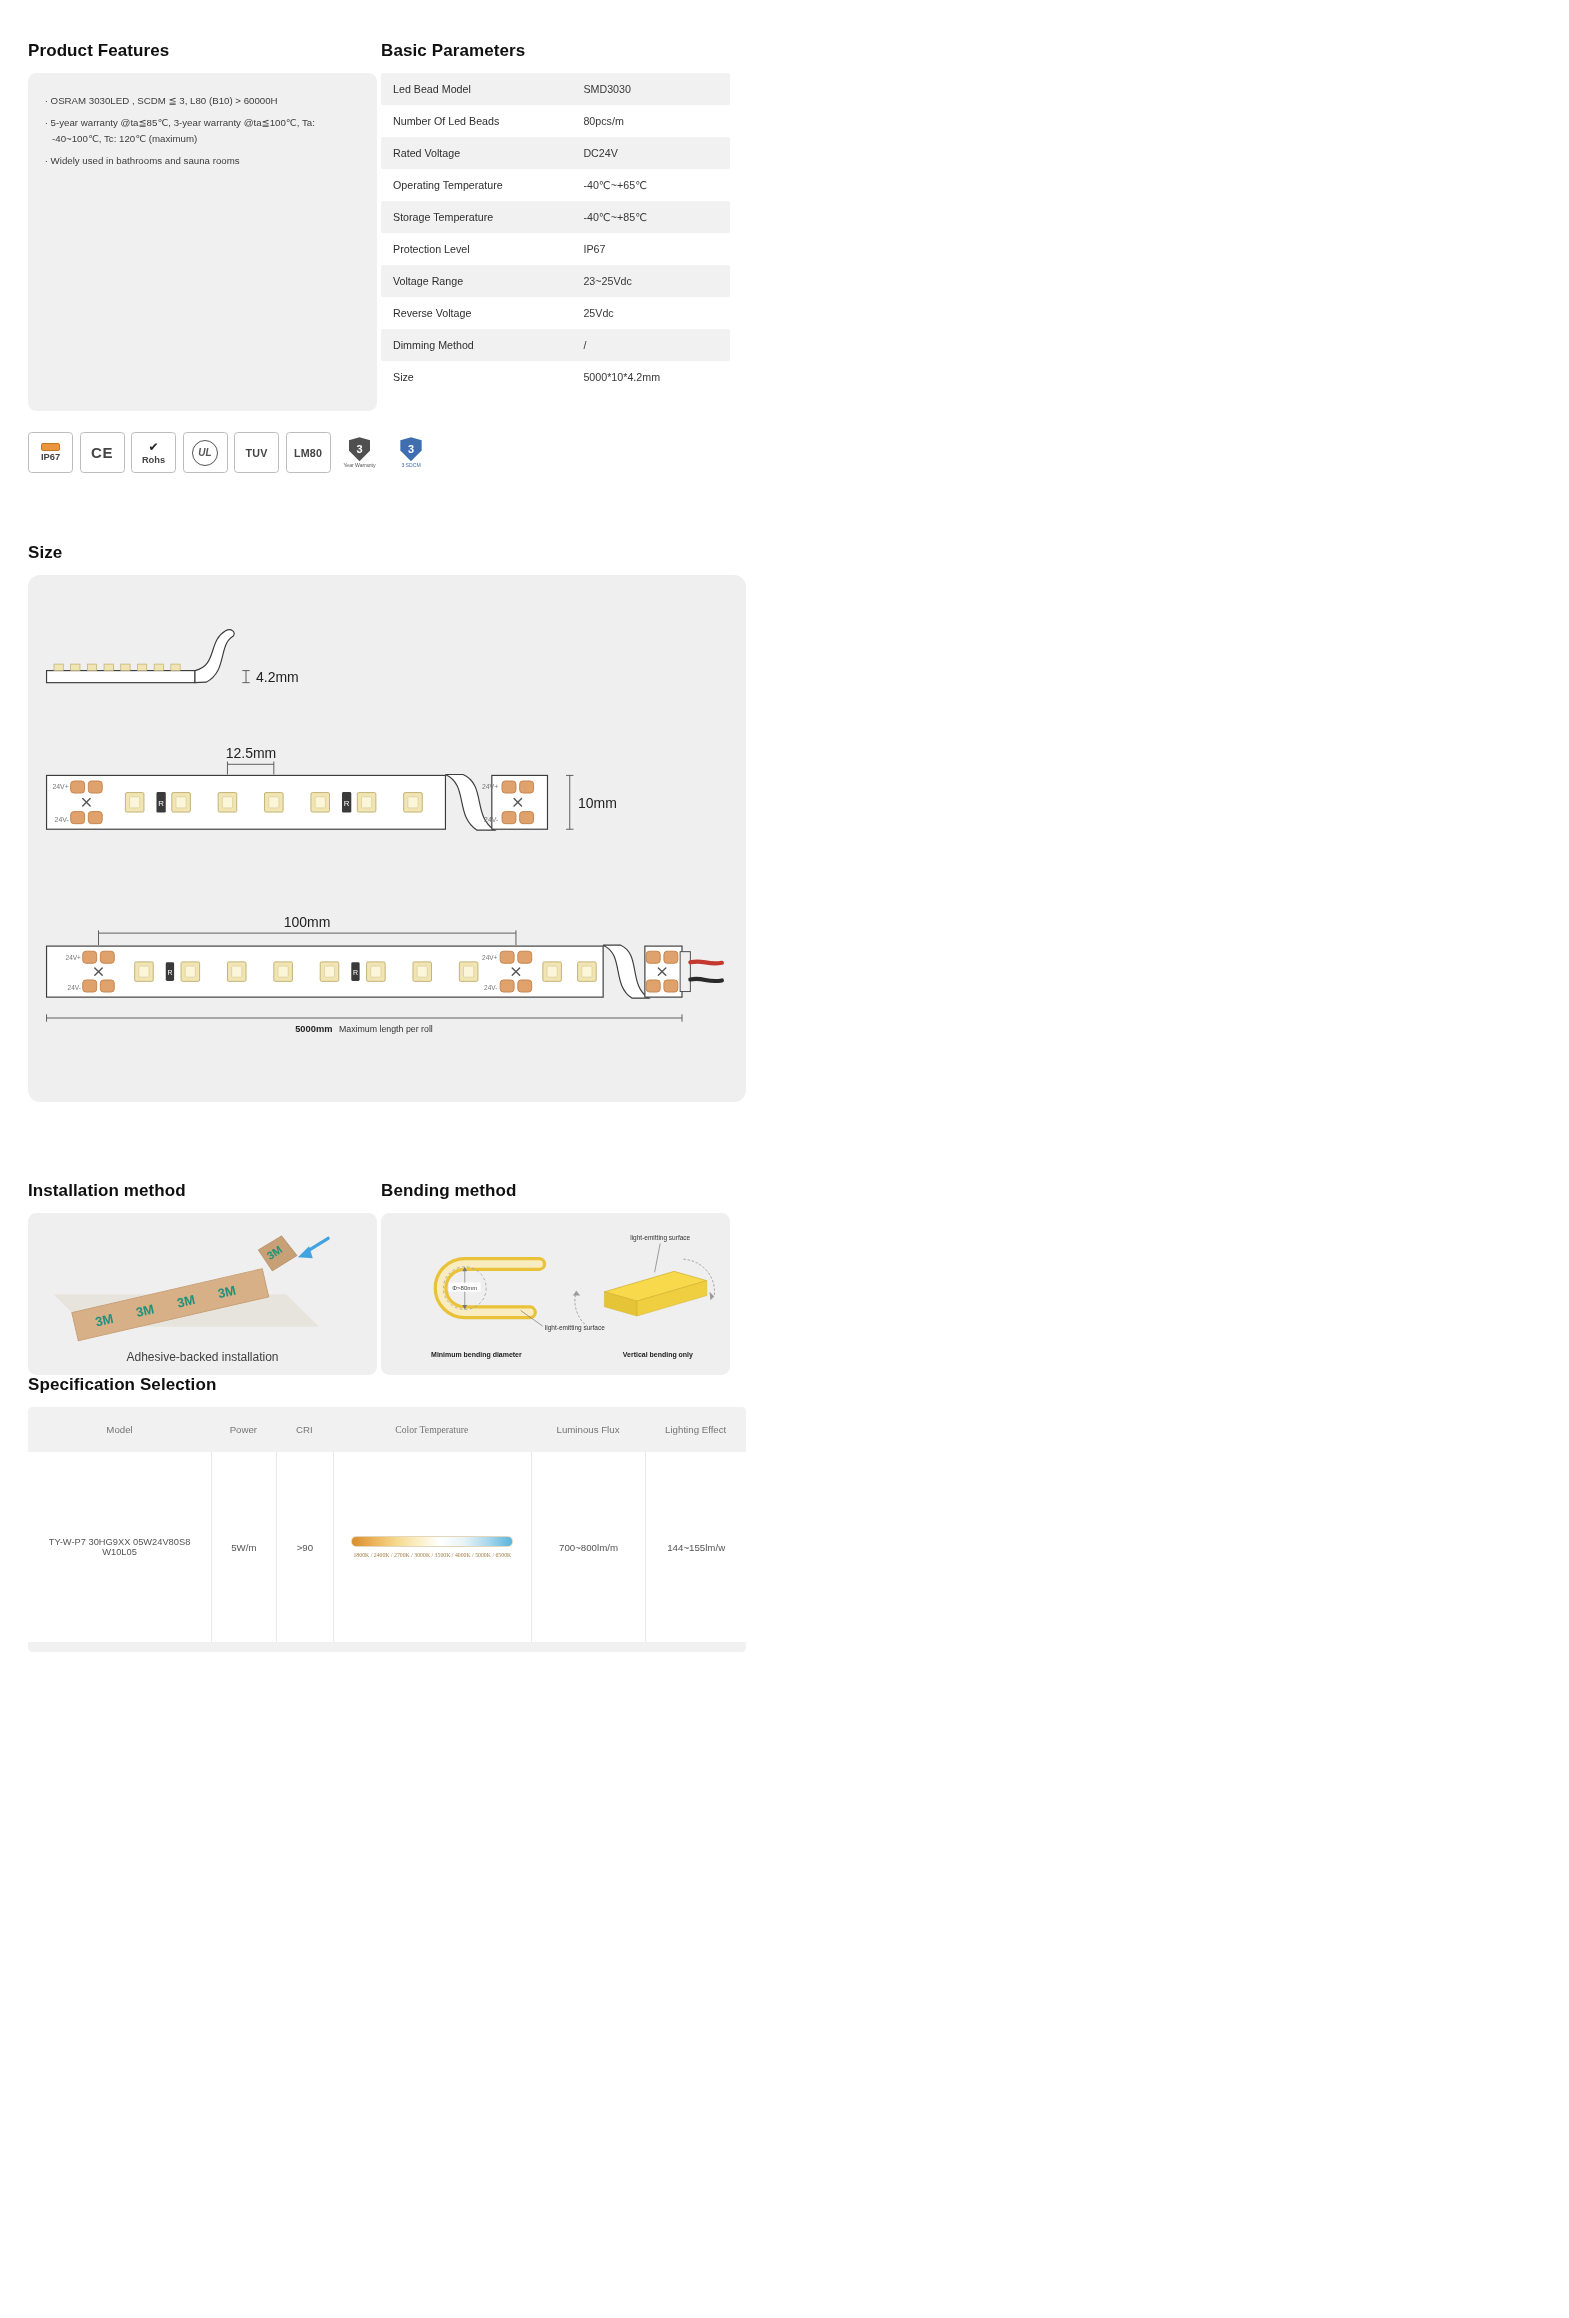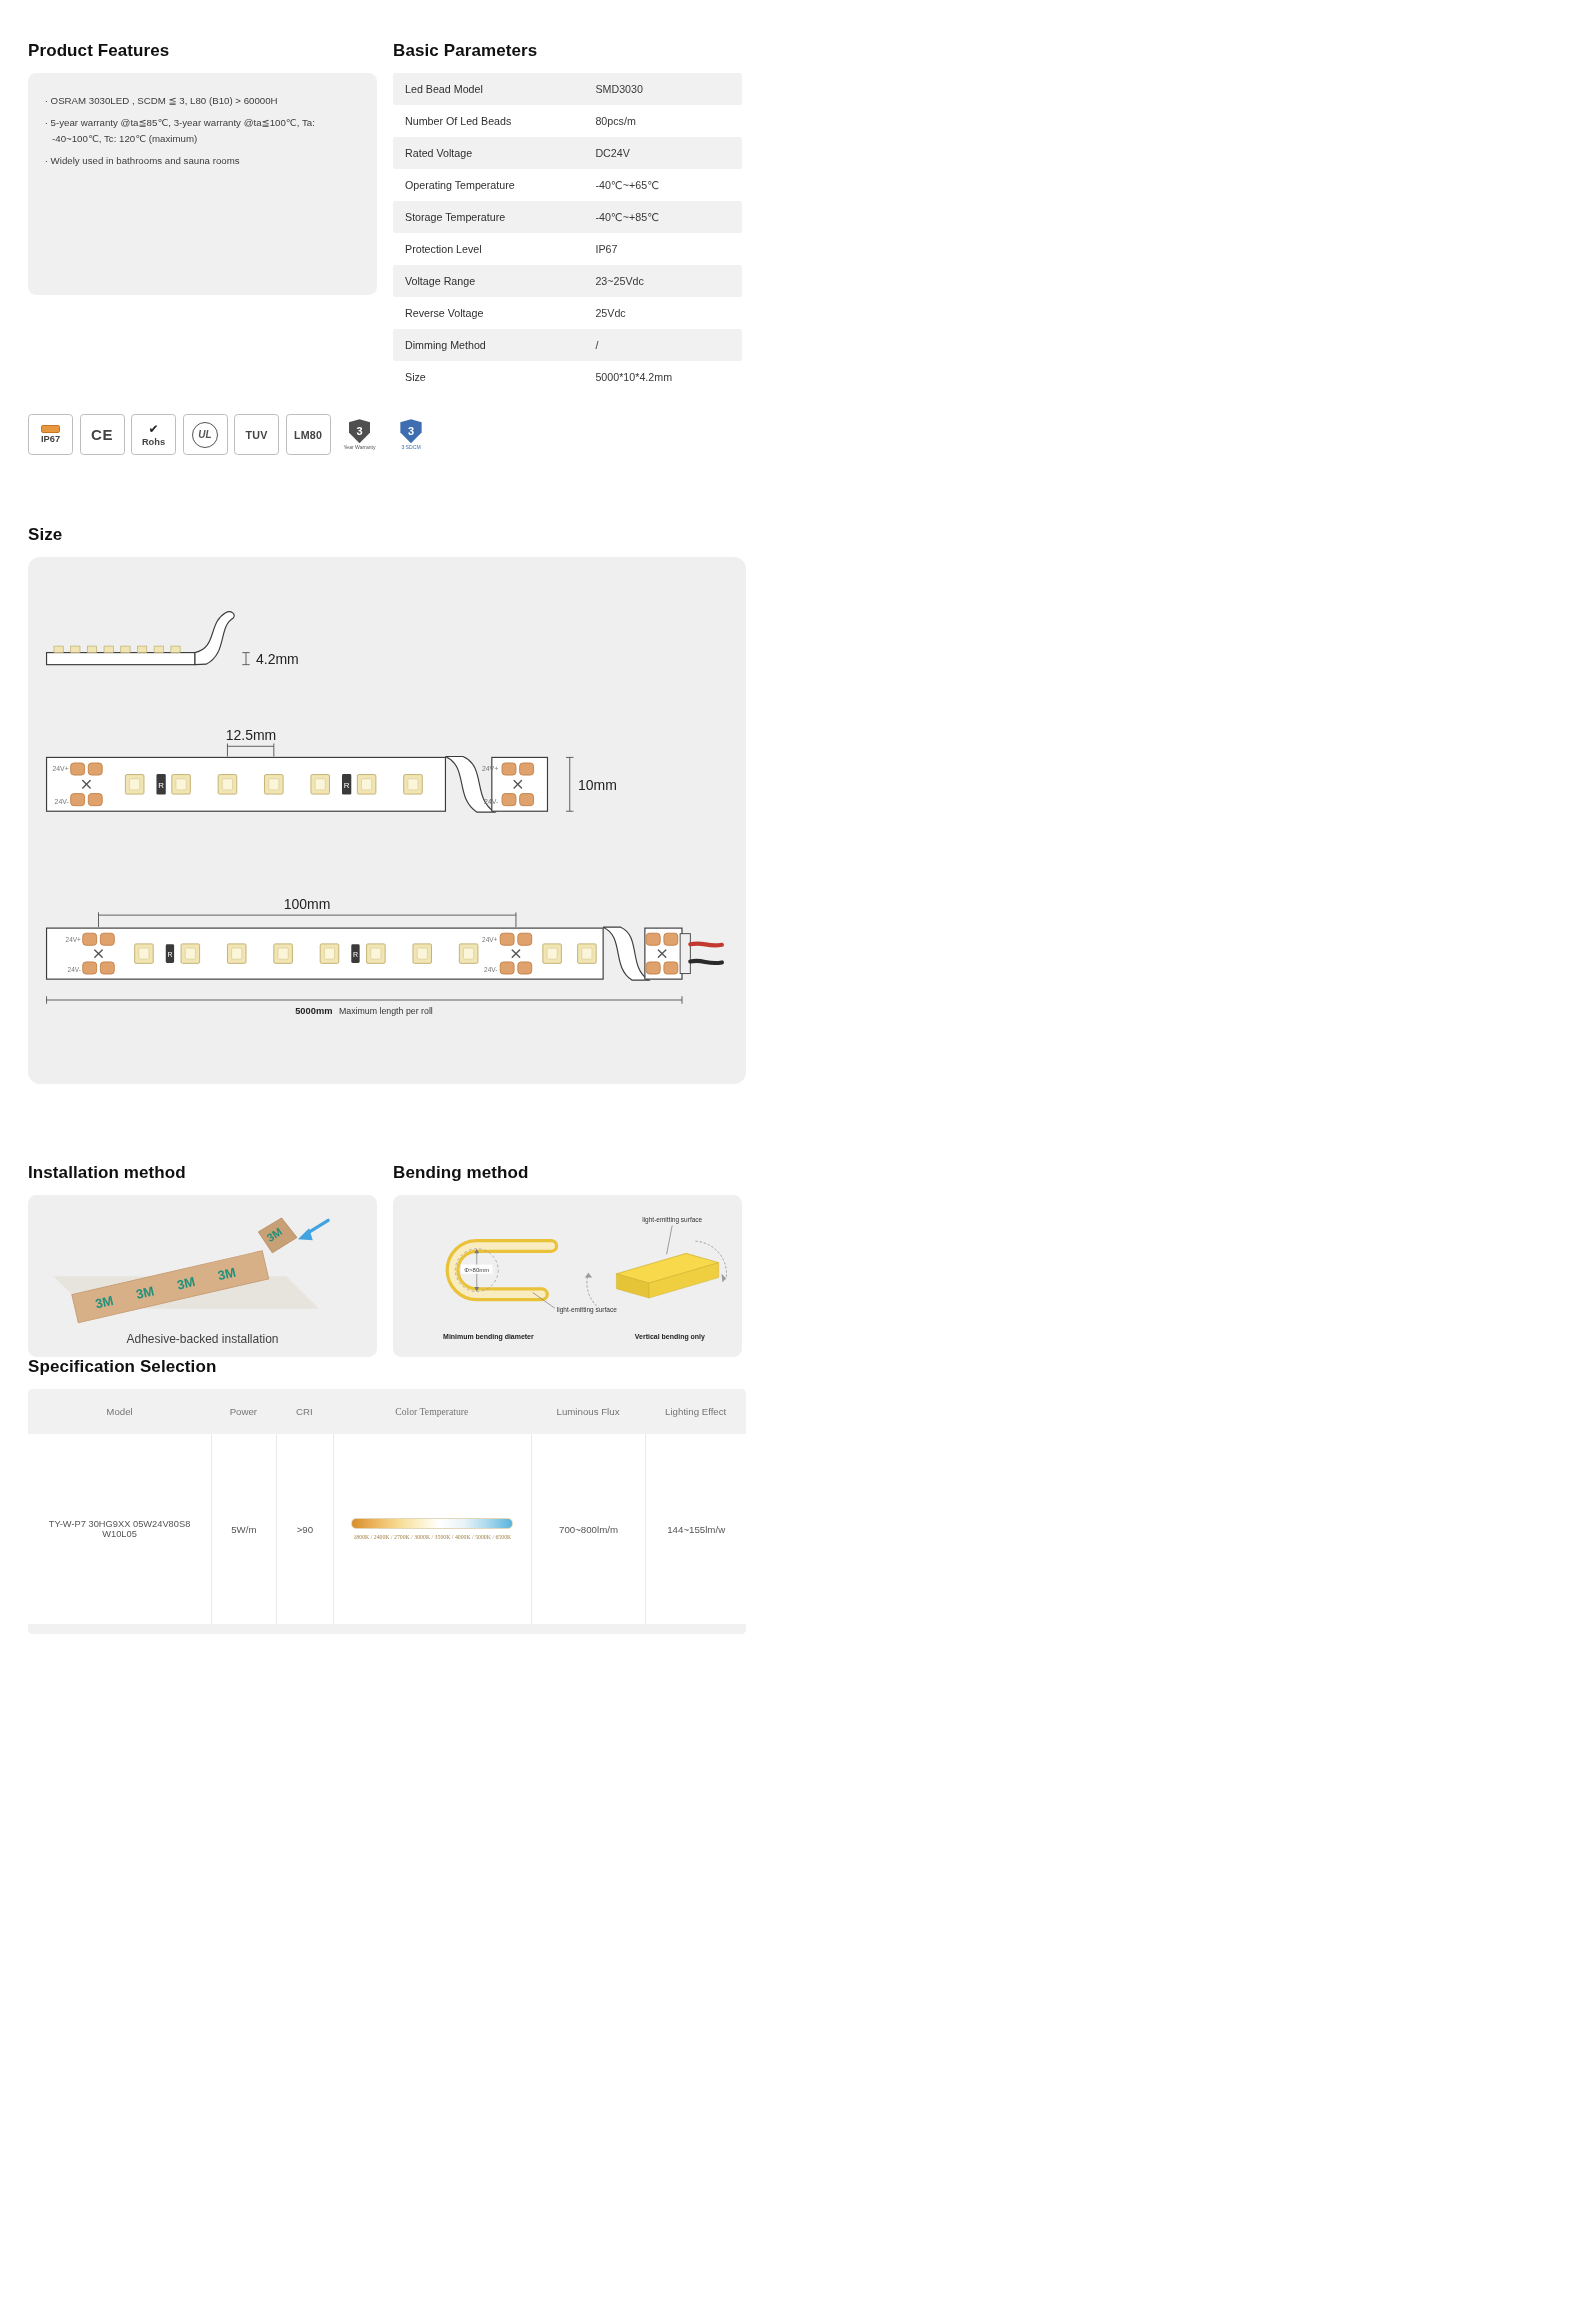--- a/index.html
+++ b/index.html
@@ -2,26 +2,26 @@
 <html style="font-size:7.4px"><head>
 <meta charset="utf-8">
 <style>
   * { margin:0; padding:0; box-sizing:border-box; }
   body {
     width:785px; min-height:1783px; background:#ffffff;
     font-family:"Liberation Sans","DejaVu Sans",sans-serif; color:#333;
   }
   .page { width:785px; padding:41px 33px 56px 28px; }
   h2.sec-title { font-size:17px; font-weight:700; color:#101010; letter-spacing:0.1px; margin-bottom:12px; }
-  .row2 { display:flex; gap:16px; }
+  .row2 { display:flex; gap:4px; }
   .col-half { width:349px; }
 
   
   .panel { background:#f0f0f0; border-radius:8.3px; }
-  .features-panel { height:222px; padding:20.4px 16.7px; }
+  .features-panel { height:338px; padding:20.4px 16.7px; }
   .feat-item { font-size:9.7px; line-height:1.6; color:#3c3c3c; margin-bottom:6.5px; padding-left:7.4px; text-indent:-7.4px; }
 
   
   .param-table { width:349px; }
   .param-row { display:flex; align-items:center; height:32px; border-radius:1.9px; }
   .param-row:nth-child(odd) { background:#f1f1f1; }
   .param-label { flex:0 0 58%; padding-left:12px; font-size:10.7px; color:#2e2e2e; }
   .param-value { flex:1; font-size:10.7px; color:#383838; }
 
   

